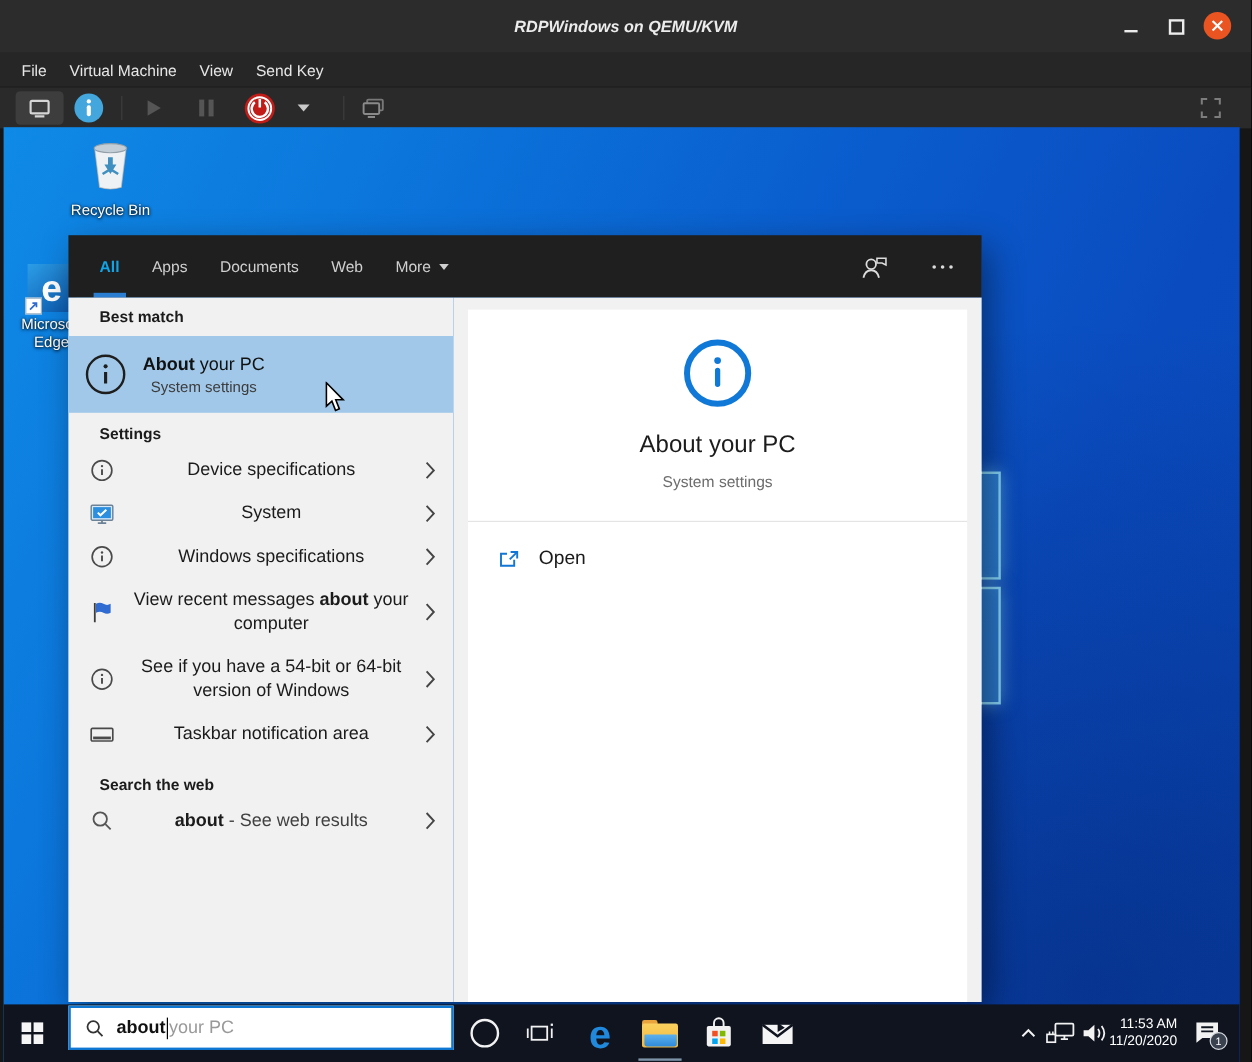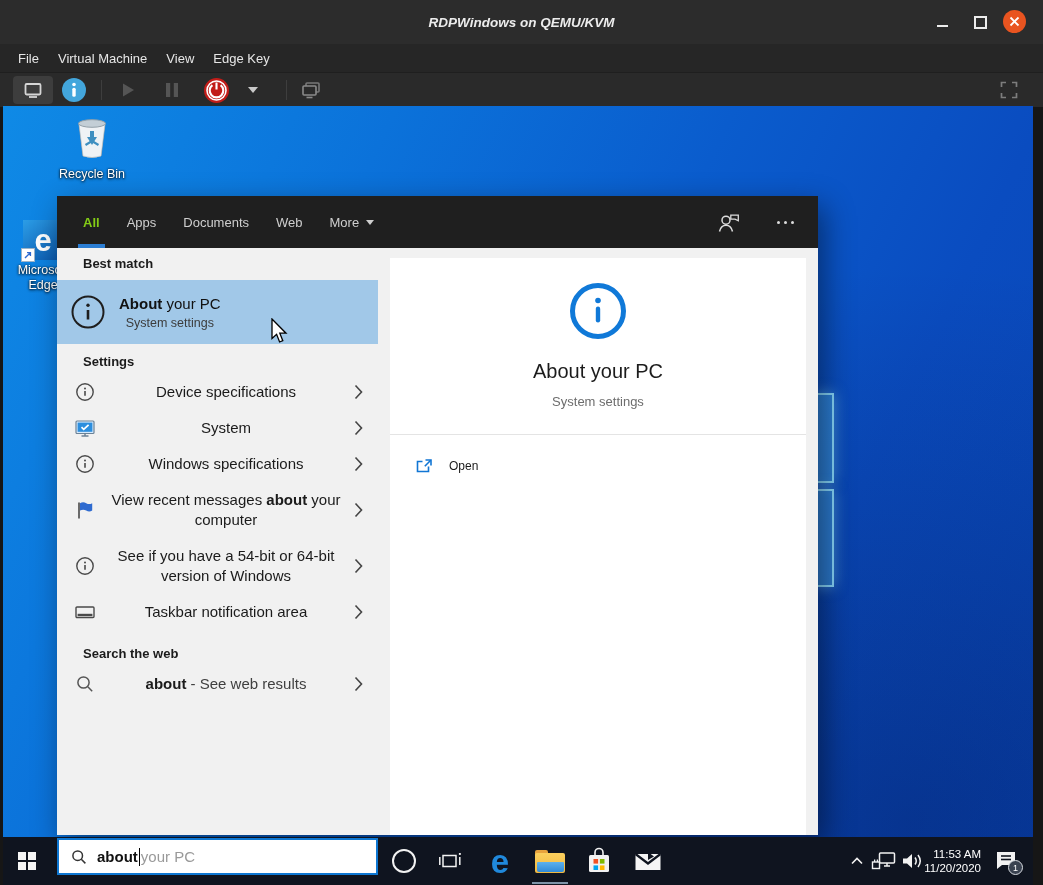--- a/index.html
+++ b/index.html
@@ -38,21 +38,21 @@
   .d-recycle{left:12px;top:8px;margin-left:40px;}
   .d-edge{left:3px;top:114px;}
   .edge-tile{position:relative;width:40px;height:40px;margin:0 auto;background:linear-gradient(145deg,#2c9de6,#0a57ad);
              display:grid;place-items:center;color:#fff;font-size:31px;font-weight:bold;line-height:1;}
   .sc-arrow{position:absolute;left:-2px;bottom:-2px;width:12px;height:12px;background:#fff;border:1px solid #9db4c8;display:grid;place-items:center;}
   
   .panel{position:absolute;left:54px;top:90px;width:761px;height:639px;box-shadow:6px 10px 28px rgba(0,0,0,.45);}
   .phead{position:absolute;left:0;top:0;right:0;height:52px;background:#1f1f1f;display:flex;align-items:center;
          padding:0 24px 0 26px;gap:27px;box-sizing:border-box;}
   .tab{position:relative;height:52px;display:flex;align-items:center;color:#cfcfcf;font-size:13px;}
-  .tab.active{color:#84cc16;font-weight:bold;}
+  .tab.active{color:#0ea5e9;font-weight:bold;}
   .tab.active::after{content:"";position:absolute;left:-5px;right:-5px;bottom:0;height:4px;background:#2b7dd2;}
   .tab .caret-sm{width:0;height:0;border-left:4.5px solid transparent;border-right:4.5px solid transparent;border-top:5px solid #cfcfcf;margin-left:7px;}
   .phead-right{margin-left:auto;display:flex;align-items:center;gap:36px;}
   .dots{display:flex;gap:4px;} .dots i{width:3px;height:3px;border-radius:50%;background:#dcdcdc;}
   .pbody{position:absolute;left:0;top:52px;right:0;bottom:0;display:flex;}
   .lcol{position:relative;width:321px;flex:none;background:#f1f1f1;text-align:center;}
   .rcol{position:relative;flex:1;background:#f1f1f1;}
   .card{position:absolute;left:12px;right:12px;top:10px;bottom:0;background:#fff;}
   .seclabel{position:absolute;left:26px;font-size:13px;font-weight:bold;color:#1b1b1b;}
   .bmrow{position:absolute;left:0;right:0;top:32px;height:64px;background:#a1c8e8;display:flex;align-items:center;}
@@ -63,21 +63,21 @@
   .lrow{position:absolute;left:0;right:0;display:flex;align-items:center;color:#1b1b1b;font-size:15px;}
   .lrow .ric{width:24px;margin-left:16px;flex:none;display:flex;justify-content:center;}
   .lrow .rtext{margin-left:11px;width:236px;line-height:20px;}
   .lrow .chev{position:absolute;right:15px;top:50%;transform:translateY(-50%);display:flex;}
   .dim{color:#404040;}
   .bigicon{position:absolute;top:24px;left:50%;transform:translateX(-50%);}
   .ctitle{position:absolute;top:102px;left:0;right:0;text-align:center;font-size:20px;color:#1c1c1c;}
   .csub{position:absolute;top:136px;left:0;right:0;text-align:center;font-size:13px;color:#6d6d6d;}
   .cdiv{position:absolute;top:176px;left:0;right:0;height:1px;background:#e4e4e4;}
   .openrow{position:absolute;top:192px;left:0;right:0;height:32px;display:flex;align-items:center;padding-left:25px;gap:16px;
-           font-size:12px;color:#1b1b1b;}
+           font-size:16px;color:#1b1b1b;}
   
   .taskbar{position:absolute;left:0;bottom:0;width:100%;height:48px;background:#0f141f;}
   .tb-cell{position:absolute;top:0;height:48px;display:grid;place-items:center;}
   .start{left:0;width:48px;}
   .winlogo{display:grid;grid-template-columns:8px 8px;grid-template-rows:8px 8px;gap:1.5px;}
   .winlogo i{background:#f5f5f5;}
   .tbsearch{position:absolute;left:54px;top:1px;width:321px;height:37px;background:#fff;border:2px solid #0e77d2;
             box-sizing:border-box;display:flex;align-items:center;}
   .tbsearch .mag{margin-left:12px;display:flex;}
   .sval{margin-left:10px;font-size:15px;font-weight:600;color:#111;}
@@ -118,21 +118,21 @@
         <line x1="1.5" y1="1.5" x2="9.5" y2="9.5" stroke="#fff" stroke-width="1.8"></line>
         <line x1="9.5" y1="1.5" x2="1.5" y2="9.5" stroke="#fff" stroke-width="1.8"></line>
       </svg>
     </div>
   </div>
 
   <div class="menubar">
     <span class="menuitem">File</span>
     <span class="menuitem">Virtual Machine</span>
     <span class="menuitem">View</span>
-    <span class="menuitem">Edge Key</span>
+    <span class="menuitem">Send Key</span>
   </div>
 
   <div class="toolbar">
     <div class="tbtn tb-console">
       <svg width="20" height="17" viewBox="0 0 20 17">
         <rect x="2.5" y="2" width="15" height="10.5" rx="1.2" fill="none" stroke="#d6d6d6" stroke-width="1.8"></rect>
         <line x1="6" y1="15" x2="14" y2="15" stroke="#d6d6d6" stroke-width="1.8"></line>
       </svg>
     </div>
     <div class="tbtn tb-info">

